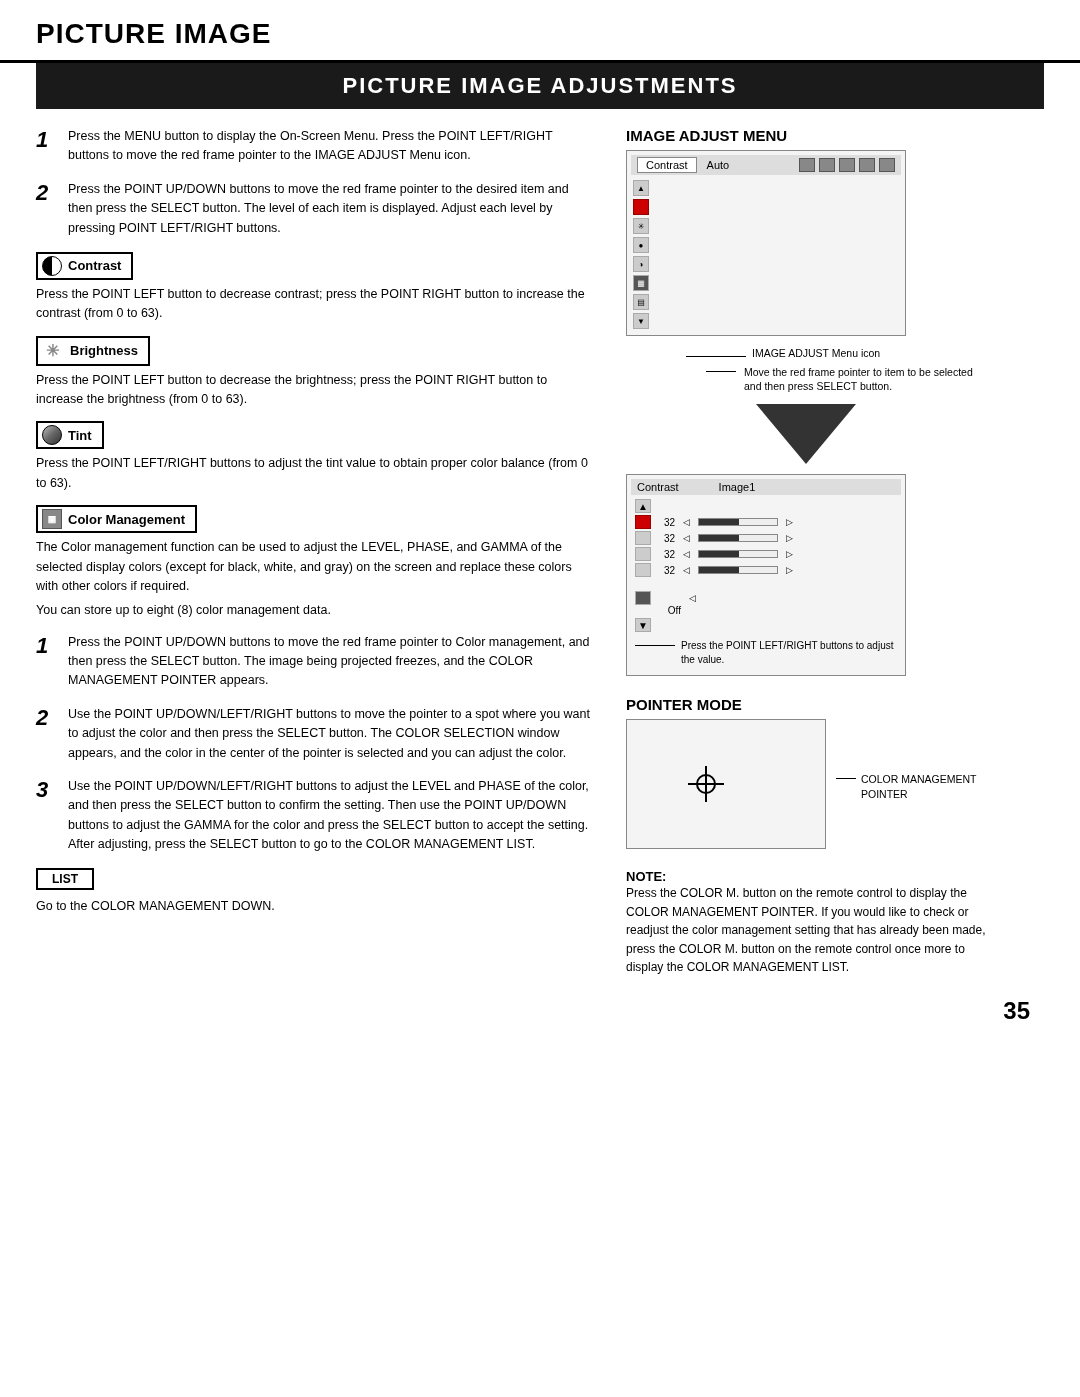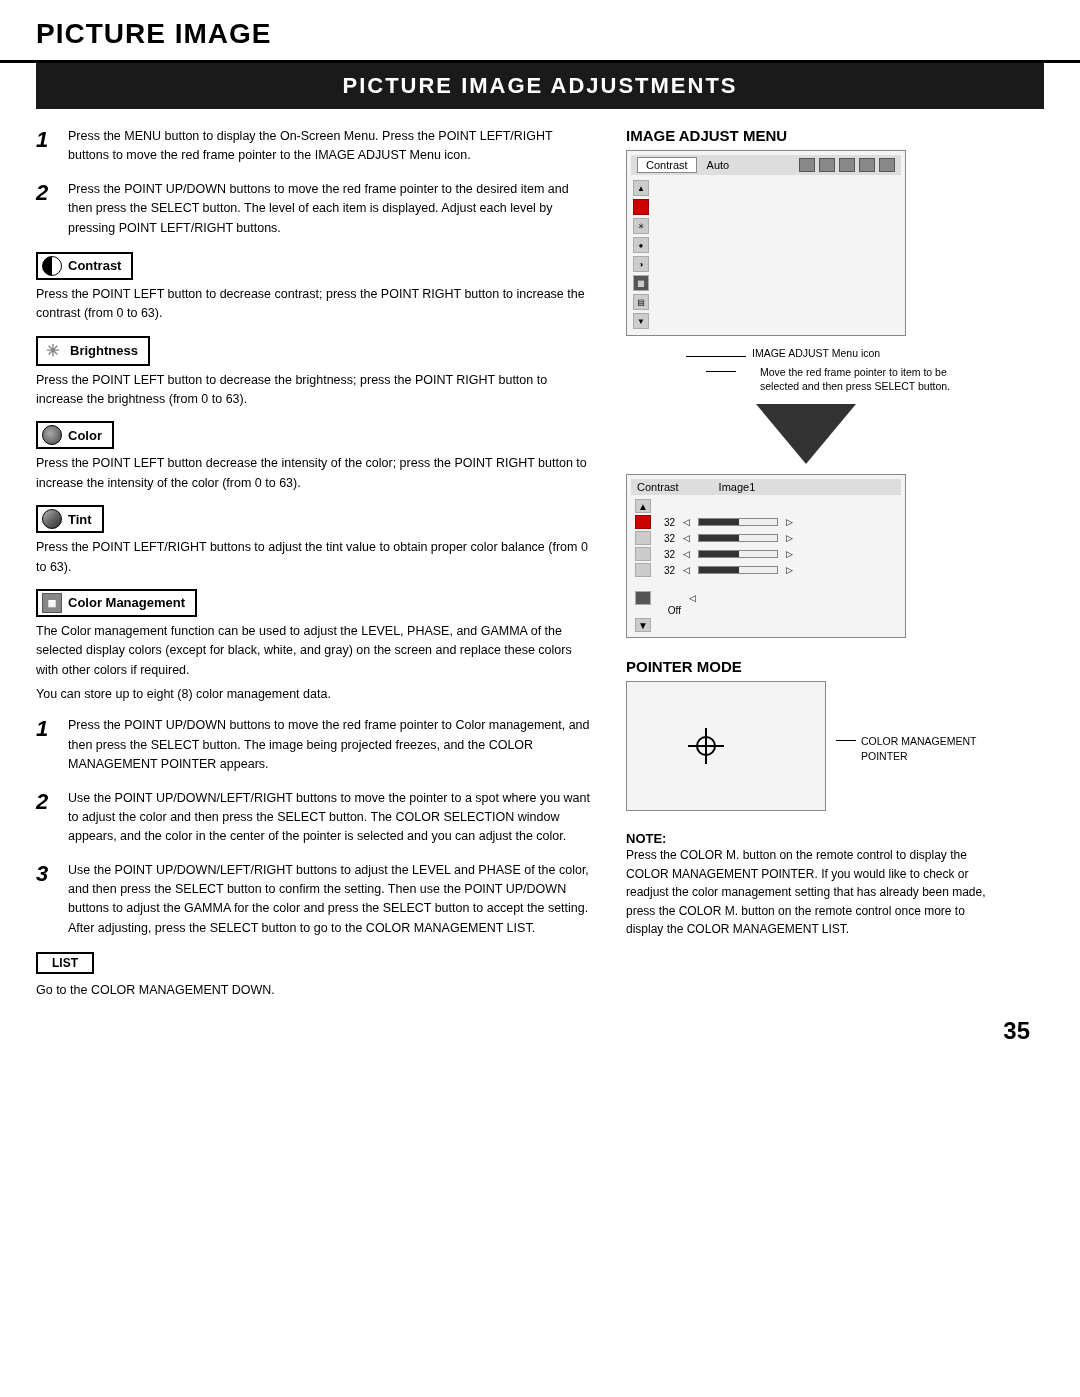--- a/index.html
+++ b/index.html
@@ -393,27 +393,20 @@
     </div>
 
     <div class="feature-block">
       <div class="feature-label">
         <div class="feature-icon brightness-icon">✳</div>
         <span>Brightness</span>
       </div>
       <div class="feature-desc">Press the POINT LEFT button to decrease the brightness; press the POINT RIGHT button to increase the brightness (from 0 to 63).</div>
     </div>
 
-    <div class="feature-block">
-      <div class="feature-label">
-        <div class="color-icon feature-icon"></div>
-        <span>Color</span>
-      </div>
-      <div class="feature-desc">Press the POINT LEFT button decrease the intensity of the color; press the POINT RIGHT button to increase the intensity of the color (from 0 to 63).</div>
-    </div>
 
     <div class="feature-block">
       <div class="feature-label">
         <div class="tint-icon feature-icon"></div>
         <span>Tint</span>
       </div>
       <div class="feature-desc">Press the POINT LEFT/RIGHT buttons to adjust the tint value to obtain proper color balance (from 0 to 63).</div>
     </div>
 
     <div class="feature-block">
@@ -478,21 +471,21 @@
             <div class="menu-icon-row">▼</div>
           </div>
         </div>
       </div>
 
       <div style="display:flex; align-items:center; gap:6px; margin-bottom:4px; margin-left:60px;">
         <div style="border-top:1px solid #000; width:60px; margin-top:6px; flex-shrink:0;"></div>
         <span style="font-size:10.5px; line-height:1.4;">IMAGE ADJUST Menu icon</span>
       </div>
 
-      <div style="display:flex; align-items:flex-start; gap:24px; margin-left:80px; margin-bottom:6px;">
+      <div style="display:flex; align-items:flex-start; gap:8px; margin-left:80px; margin-bottom:6px;">
         <div style="border-top:1px solid #000; width:30px; margin-top:6px; flex-shrink:0;"></div>
         <span style="font-size:10.5px; line-height:1.4;">Move the red frame pointer to item to be selected and then press SELECT button.</span>
       </div>
 
       <div style="display:flex; justify-content:center; margin: 10px 0 10px 0;">
         <div style="width:0;height:0;border-left:50px solid transparent;border-right:50px solid transparent;border-top:60px solid #333;"></div>
       </div>
 
       <div class="adj-mockup">
         <div class="adj-top-bar">
@@ -550,20 +543,24 @@
         <div class="adj-row">
           <div class="adj-icon-cell" style="background:#555;"></div>
           <div class="adj-bar-container">
             <span class="adj-value" style="width:26px;margin-top:26px;">Off</span>
             <span class="adj-arrow">◁</span>
           </div>
         </div>
         <div class="adj-row">
           <div class="adj-icon-cell" style="font-size:10px;display:flex;align-items:center;justify-content:center;">▼</div>
         </div>
+        <div style="margin-top:6px;margin-left:4px;margin-bottom:4px;display:flex;align-items:flex-start;gap:6px;">
+          <div style="border-top:1px solid #000;width:40px;margin-top:6px;flex-shrink:0;"></div>
+          <span style="font-size:10px;line-height:1.4;">Press the POINT LEFT/RIGHT buttons to adjust the value.</span>
+        </div>
       </div>
 
     </div>
 
     <div class="pointer-section">
       <div class="panel-title">POINTER MODE</div>
       <div style="display:flex; align-items:center; gap:10px;">
         <div class="pointer-box">
           <div class="crosshair">
             <div class="crosshair-circle"></div>

